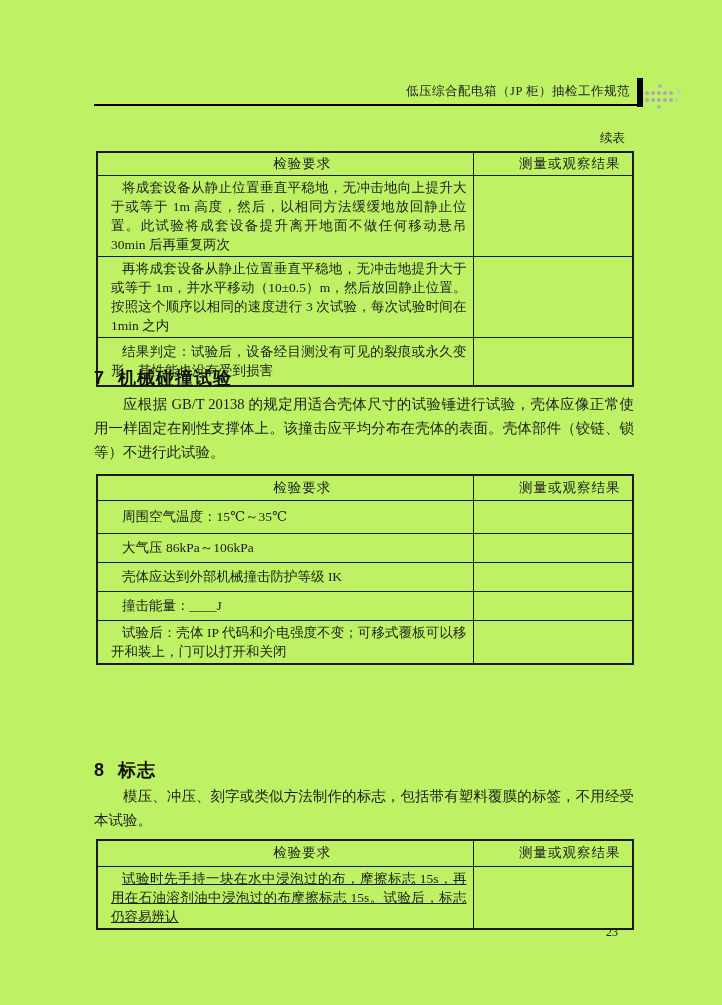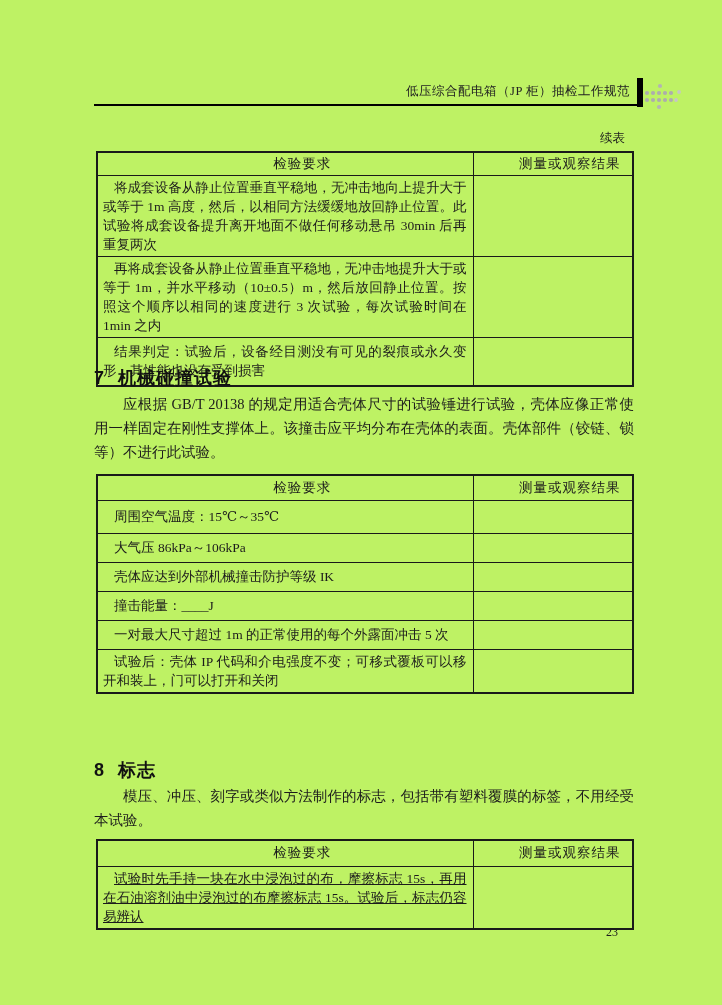--- a/index.html
+++ b/index.html
@@ -62,21 +62,21 @@
     vertical-align: middle;
     padding: 0;
   }
   table.spec th {
     font-weight: normal;
     text-align: center;
     letter-spacing: 1px;
     padding-left: 34px;
   }
   table.spec td.req p {
-    padding: 2px 6px 2px 5px;
+    padding: 2px 6px 2px 13px;
     text-indent: 11px;
     text-align: justify;
     line-height: 19px;
   }
   .t1 { top: 151px; }
   .t2 { top: 474px; }
   .t3 { top: 839px; }
   .rh23 { height: 23px; } .rh25 { height: 25px; } .rh26 { height: 26px; }
   .rh29 { height: 29px; } .rh30 { height: 30px; } .rh33 { height: 33px; }
   .rh44 { height: 44px; } .rh46 { height: 46px; text-decoration: underline; } .rh49 { height: 49px; }
@@ -202,26 +202,20 @@
             <p>壳体应达到外部机械撞击防护等级 IK</p>
           </td>
       <td class="res"></td>
     </tr>
     <tr class="rh29">
       <td class="req">
             <p>撞击能量：____J</p>
           </td>
       <td class="res"></td>
     </tr>
-    <tr class="rh29">
-      <td class="req">
-            <p>一对最大尺寸超过 1m 的正常使用的每个外露面冲击 5 次</p>
-          </td>
-      <td class="res"></td>
-    </tr>
     <tr class="rh44">
       <td class="req">
             <p>试验后：壳体 IP 代码和介电强度不变；可移式覆板可以移开和装上，门可以打开和关闭</p>
           </td>
       <td class="res"></td>
     </tr>
   </tbody>
     </table>
 
   <h2 class="section-heading s8">

